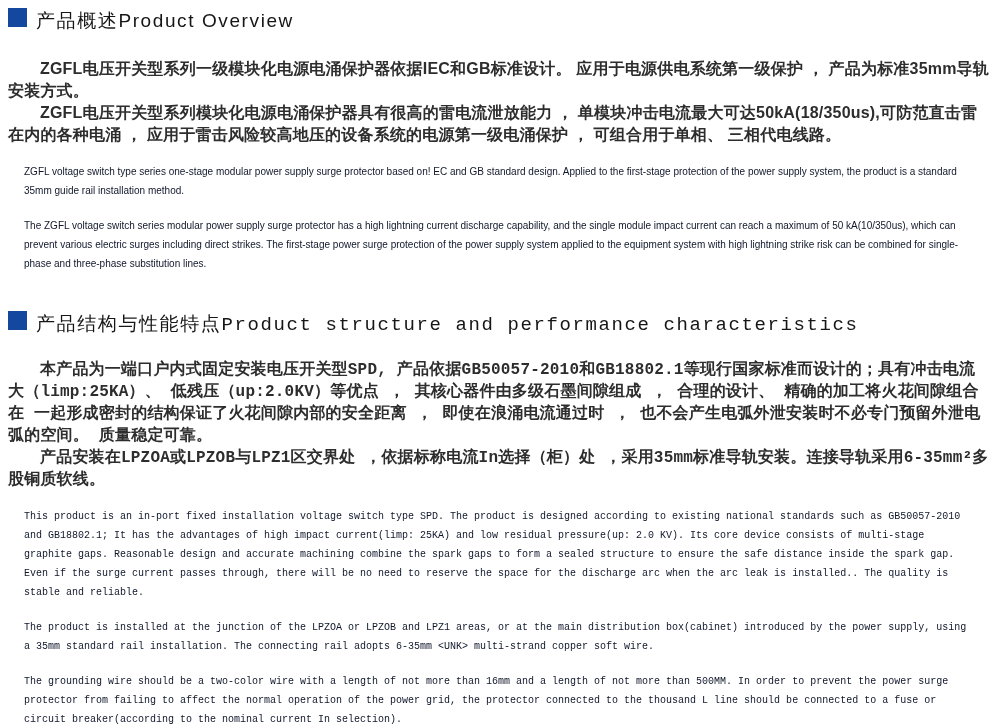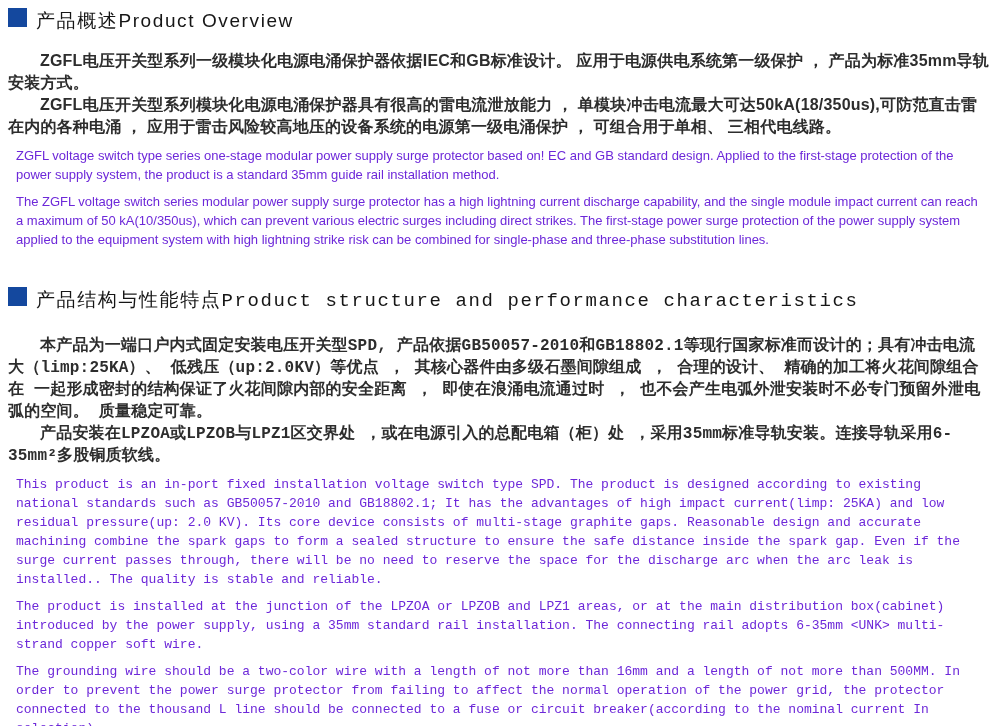--- a/index.html
+++ b/index.html
@@ -28,37 +28,37 @@
     height: 19px;
     background: #14489E;
     flex: 0 0 auto;
   }
   .section-title {
     font-size: 19px;
     letter-spacing: 1.6px;
     color: #161616;
     white-space: nowrap;
   }
-  .cn-block { margin-top: 18px; }
+  .cn-block { margin-top: 26px; }
   .cn-block p {
     margin: 0;
     text-indent: 2em;
     font-size: 16px;
     line-height: 22px;
     font-weight: 600;
     color: #2d2d2d;
     letter-spacing: 0.2px;
   }
   .en-block { margin-top: 6px; }
   .en-block p {
-    margin: 8px;
-    font-size: 13px;
+    margin: 16px;
+    font-size: 10px;
     line-height: 19px;
     font-weight: 400;
-    color: #6d28d9;
+    color: #0f172a;
   }
   #section-2 { margin-top: 38px; font-family: Liberation Mono, monospace; }
   #section-2 .cn-block { margin-top: 24px; }
   #section-2 .en-block { margin-top: 5px; }
 </style>
 </head>
 <body>
 
 <div class="section" id="section-1">
   <div class="section-header">
@@ -75,20 +75,20 @@
   </div>
 </div>
 
 <div class="section" id="section-2">
   <div class="section-header">
     <span class="marker" style="background: rgb(20, 72, 158);"></span>
     <span class="section-title">产品结构与性能特点Product structure and performance characteristics</span>
   </div>
   <div class="cn-block">
     <p>本产品为一端口户内式固定安装电压开关型SPD, 产品依据GB50057-2010和GB18802.1等现行国家标准而设计的；具有冲击电流大（limp:25KA）、 低残压（up:2.0KV）等优点 ， 其核心器件由多级石墨间隙组成 ， 合理的设计、 精确的加工将火花间隙组合在 一起形成密封的结构保证了火花间隙内部的安全距离 ， 即使在浪涌电流通过时 ， 也不会产生电弧外泄安装时不必专门预留外泄电弧的空间。 质量稳定可靠。</p>
-    <p>产品安装在LPZOA或LPZOB与LPZ1区交界处 ，或在电源引入的总配电箱（柜）处 ，采用35mm标准导轨安装。连接导轨采用6-35mm²多股铜质软线。</p>
+    <p>产品安装在LPZOA或LPZOB与LPZ1区交界处 ，依据标称电流In选择（柜）处 ，采用35mm标准导轨安装。连接导轨采用6-35mm²多股铜质软线。</p>
   </div>
   <div class="en-block">
     <p>This product is an in-port fixed installation voltage switch type SPD. The product is designed according to existing national standards such as GB50057-2010 and GB18802.1; It has the advantages of high impact current(limp: 25KA) and low residual pressure(up: 2.0 KV). Its core device consists of multi-stage graphite gaps. Reasonable design and accurate machining combine the spark gaps to form a sealed structure to ensure the safe distance inside the spark gap. Even if the surge current passes through, there will be no need to reserve the space for the discharge arc when the arc leak is installed.. The quality is stable and reliable.</p>
     <p>The product is installed at the junction of the LPZOA or LPZOB and LPZ1 areas, or at the main distribution box(cabinet) introduced by the power supply, using a 35mm standard rail installation. The connecting rail adopts 6-35mm &lt;UNK&gt; multi-strand copper soft wire.</p>
     <p>The grounding wire should be a two-color wire with a length of not more than 16mm and a length of not more than 500MM. In order to prevent the power surge protector from failing to affect the normal operation of the power grid, the protector connected to the thousand L line should be connected to a fuse or circuit breaker(according to the nominal current In selection).</p>
   </div>
 </div>
 
 </body></html>

